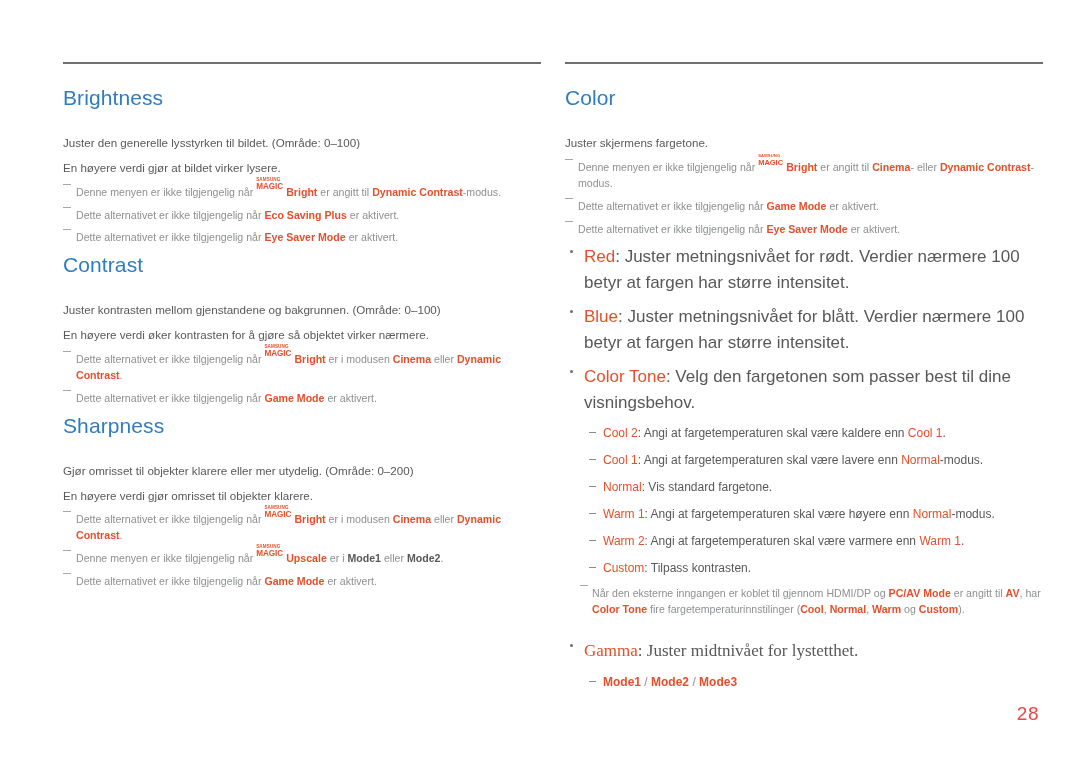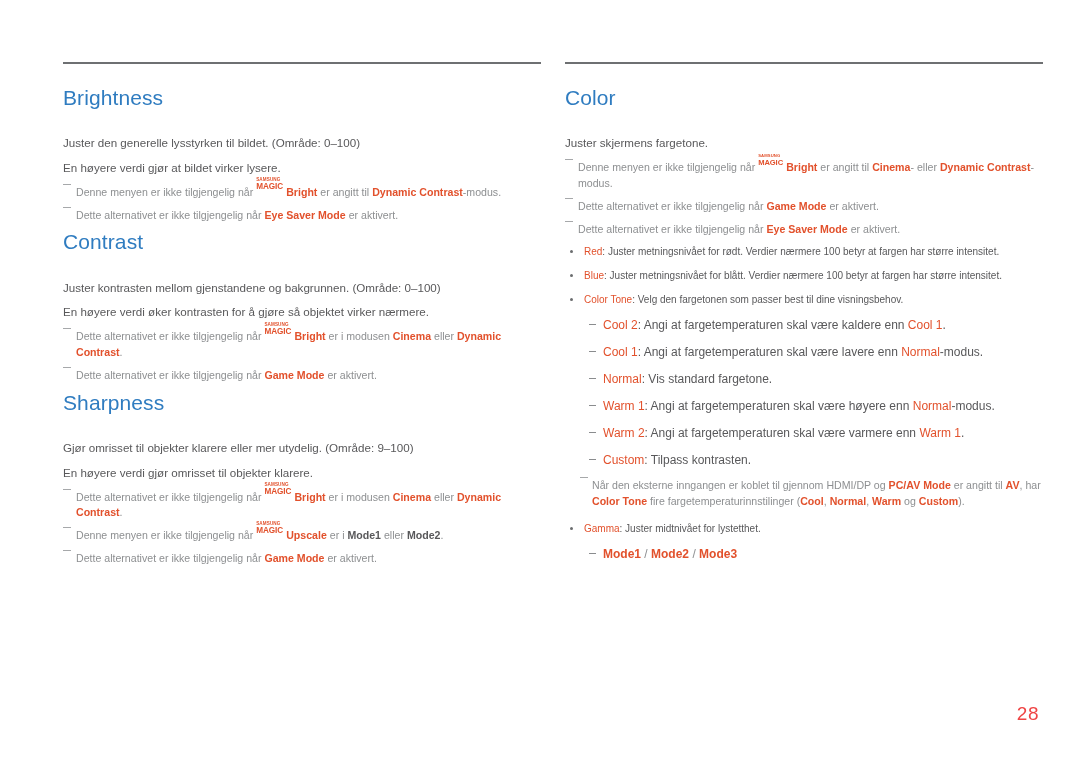--- a/index.html
+++ b/index.html
@@ -69,21 +69,21 @@
     width: 8px;
     height: 1px;
     border-top: 1.5px solid #a6a8aa;
     display: block;
   }
 
   
   .bullet {
     position: relative;
     padding-left: 19px;
-    font-size: 10px;
+    font-size: 17px;
     line-height: 1.5;
     color: #58585a;
     margin: 0 0 9px 0;
   }
   .bullet > .dot {
     position: absolute;
     left: 5px;
     top: 6px;
     width: 3px;
     height: 3px;
@@ -176,20 +176,24 @@
     <h2 class="section-title">Brightness</h2>
 
     <p class="body-line">Juster den generelle lysstyrken til bildet. (Område: 0–100)</p>
     <p class="body-line">En høyere verdi gjør at bildet virker lysere.</p>
 
     <div class="note">
       <span class="dash"></span>
       <span>Denne menyen er ikke tilgjengelig når </span><span class="smagic"><span class="s1">SAMSUNG</span><span class="s2">MAGIC</span></span><span class="accent">Bright</span><span> er angitt til </span><span class="accent">Dynamic Contrast</span><span>-modus.</span>
     </div>
 
+    <div class="note">
+      <span class="dash"></span>
+      <span>Dette alternativet er ikke tilgjengelig når </span><span class="accent">Eco Saving Plus</span><span> er aktivert.</span>
+    </div>
 
     <div class="note">
       <span class="dash"></span>
       <span>Dette alternativet er ikke tilgjengelig når </span><span class="accent">Eye Saver Mode</span><span> er aktivert.</span>
     </div>
 
     <h2 class="section-title gap-title">Contrast</h2>
 
     <p class="body-line">Juster kontrasten mellom gjenstandene og bakgrunnen. (Område: 0–100)</p>
     <p class="body-line">En høyere verdi øker kontrasten for å gjøre så objektet virker nærmere.</p>
@@ -199,21 +203,21 @@
       <span>Dette alternativet er ikke tilgjengelig når </span><span class="smagic"><span class="s1">SAMSUNG</span><span class="s2">MAGIC</span></span><span class="accent">Bright</span><span> er i modusen </span><span class="accent">Cinema</span><span> eller </span><span class="accent">Dynamic Contrast</span><span>.</span>
     </div>
 
     <div class="note">
       <span class="dash"></span>
       <span>Dette alternativet er ikke tilgjengelig når </span><span class="accent">Game Mode</span><span> er aktivert.</span>
     </div>
 
     <h2 class="section-title gap-title">Sharpness</h2>
 
-    <p class="body-line">Gjør omrisset til objekter klarere eller mer utydelig. (Område: 9–100)</p>
+    <p class="body-line">Gjør omrisset til objekter klarere eller mer utydelig. (Område: 0–200)</p>
     <p class="body-line">En høyere verdi gjør omrisset til objekter klarere.</p>
 
     <div class="note">
       <span class="dash"></span>
       <span>Dette alternativet er ikke tilgjengelig når </span><span class="smagic"><span class="s1">SAMSUNG</span><span class="s2">MAGIC</span></span><span class="accent">Bright</span><span> er i modusen </span><span class="accent">Cinema</span><span> eller </span><span class="accent">Dynamic Contrast</span><span>.</span>
     </div>
 
     <div class="note">
       <span class="dash"></span>
       <span>Denne menyen er ikke tilgjengelig når </span><span class="smagic"><span class="s1">SAMSUNG</span><span class="s2">MAGIC</span></span><span class="accent">Upscale</span><span> er i </span><span class="strong">Mode1</span><span> eller </span><span class="strong">Mode2</span><span>.</span>
@@ -285,21 +289,21 @@
     <div class="subbullet">
       <span class="sdash"></span>
       <span class="accent-thin">Custom</span><span>: Tilpass kontrasten.</span><span class="accent-thin"></span><span></span>
     </div>
 
     <div class="note note-indent">
       <span class="dash"></span>
       <span>Når den eksterne inngangen er koblet til gjennom HDMI/DP og </span><span class="accent">PC/AV Mode</span><span> er angitt til </span><span class="accent">AV</span><span>, har </span><span class="accent">Color Tone</span><span> fire fargetemperaturinnstilinger (</span><span class="accent">Cool</span><span>, </span><span class="accent">Normal</span><span>, </span><span class="accent">Warm</span><span> og </span><span class="accent">Custom</span><span>).</span>
     </div>
 
-    <div class="bullet" style="margin-top:11px;">
+    <div class="bullet" style="margin-top:20px;font-family:Liberation Serif, serif;">
       <span class="dot"></span>
       <span class="accent-thin">Gamma</span><span>: Juster midtnivået for lystetthet.</span>
     </div>
     <div class="subbullet">
       <span class="sdash"></span>
       <span class="accent">Mode1</span><span class="muted"> / </span><span class="accent">Mode2</span><span class="muted"> / </span><span class="accent">Mode3</span>
     </div>
 
   </div>
 

